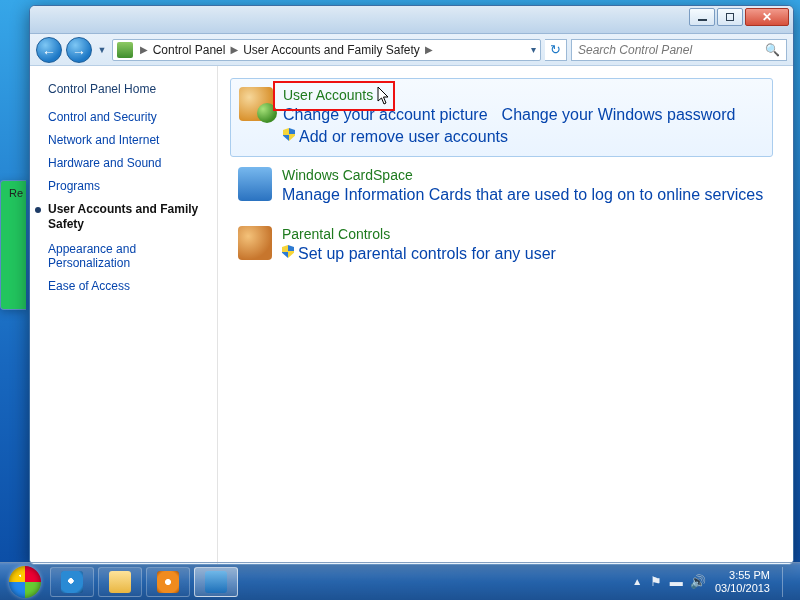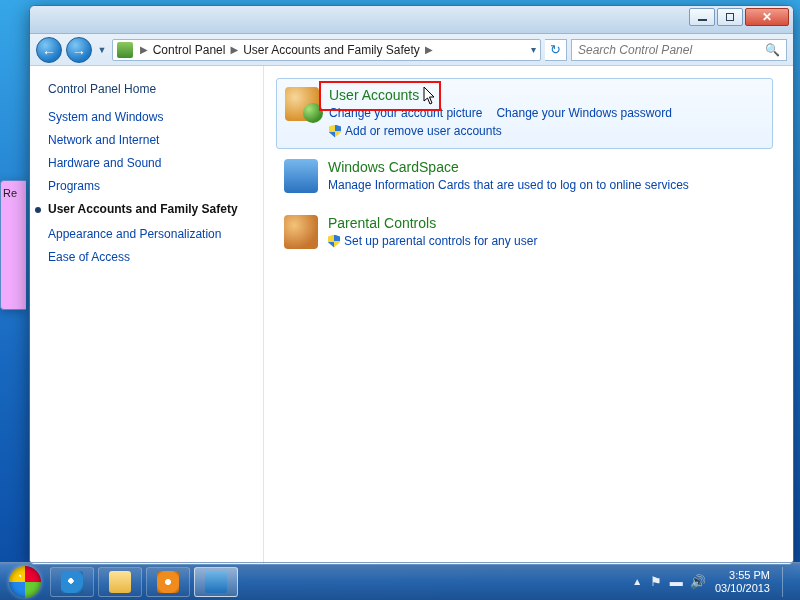--- a/index.html
+++ b/index.html
@@ -15,27 +15,27 @@
   .desktop {
     position: absolute; inset: 0;
     background: radial-gradient(circle at 40% 60%, rgba(255,255,255,0.15), transparent 45%),
                 linear-gradient(to bottom, #36a6e8 0%, #1868bf 60%, #0a4aa2 100%);
   }
 
   
   .bg-window {
     position: absolute; left: 0; top: 180px;
     width: 26px; height: 130px;
-    background: #f0abfc;
+    background: #22c55e;
     border: 1px solid #5a8ac8;
     border-right: none;
     border-radius: 4px 0 0 4px;
     box-shadow: 0 2px 8px rgba(0,0,0,0.25);
     font-size: 11px; color: #222;
-    padding: 6px 2px;
+    padding: 6px 8px;
   }
 
   
   .window {
     position: absolute;
     left: 29px; top: 5px;
     width: 765px; height: 560px;
     border: 1px solid #3b6ea5;
     border-radius: 6px;
     box-shadow: 0 4px 18px rgba(0,0,0,.45);
@@ -115,21 +115,21 @@
     color:#777; font-style:italic;
     justify-content:space-between;
   }
   .searchbox .mag { font-style:normal; color:#4b79a9; }
 
   
   .body {
     flex:1; display:flex; background:#fff;
   }
   .sidebar {
-    width:234px; padding:16px 12px 12px 18px;
+    width:188px; padding:16px 12px 12px 18px;
     border-right:1px solid #e3e3e3;
   }
   .sidebar .home {
     color:#1a3e6f; margin-bottom:14px; font-size:12px;
   }
   .sidebar a.navlink {
     display:block; color:#0645ad; text-decoration:none;
     margin-bottom:9px; font-size:12px; cursor:pointer;
   }
   .sidebar .current {
@@ -165,22 +165,22 @@
 
   .cat-body { flex:1; }
   .cat-title {
     color:#1e7a1e; font-size:14px; margin-bottom:3px; cursor:pointer;
     display:inline-block;
   }
   .cat-links {
     display:flex; flex-wrap:wrap; gap:4px 14px;
   }
   .cat-links a {
-    color:#0645ad; text-decoration:none; font-size:12px;
-    display:flex; align-items:center; gap:4px; cursor:pointer;
+    color:#0645ad; text-decoration:none; font-size:16px;
+    display:flex; align-items:flex-start; gap:4px; cursor:pointer;
   }
   .shield {
     display:inline-block; width:12px; height:13px;
     background: conic-gradient(#2e7bd1 0 25%, #f6d53a 0 50%, #2e7bd1 0 75%, #f6d53a 0);
     clip-path: polygon(50% 0, 100% 15%, 100% 60%, 50% 100%, 0 60%, 0 15%);
   }
 
   
   .red-callout {
     position:absolute; border:2px solid #e11; pointer-events:none;
@@ -285,21 +285,21 @@
       <span>Search Control Panel</span>
       <span class="mag">🔍</span>
     </div>
   </div>
 
   <div class="body">
 
     <div class="sidebar">
       <div class="home">Control Panel Home</div>
 
-      <a class="navlink">System and Windows</a>
+      <a class="navlink">Control and Security</a>
       <a class="navlink">Network and Internet</a>
       <a class="navlink">Hardware and Sound</a>
       <a class="navlink">Programs</a>
 
       <div class="current">User Accounts and Family Safety</div>
 
       <a class="navlink">Appearance and Personalization</a>
       <a class="navlink">Ease of Access</a>
     </div>
 

